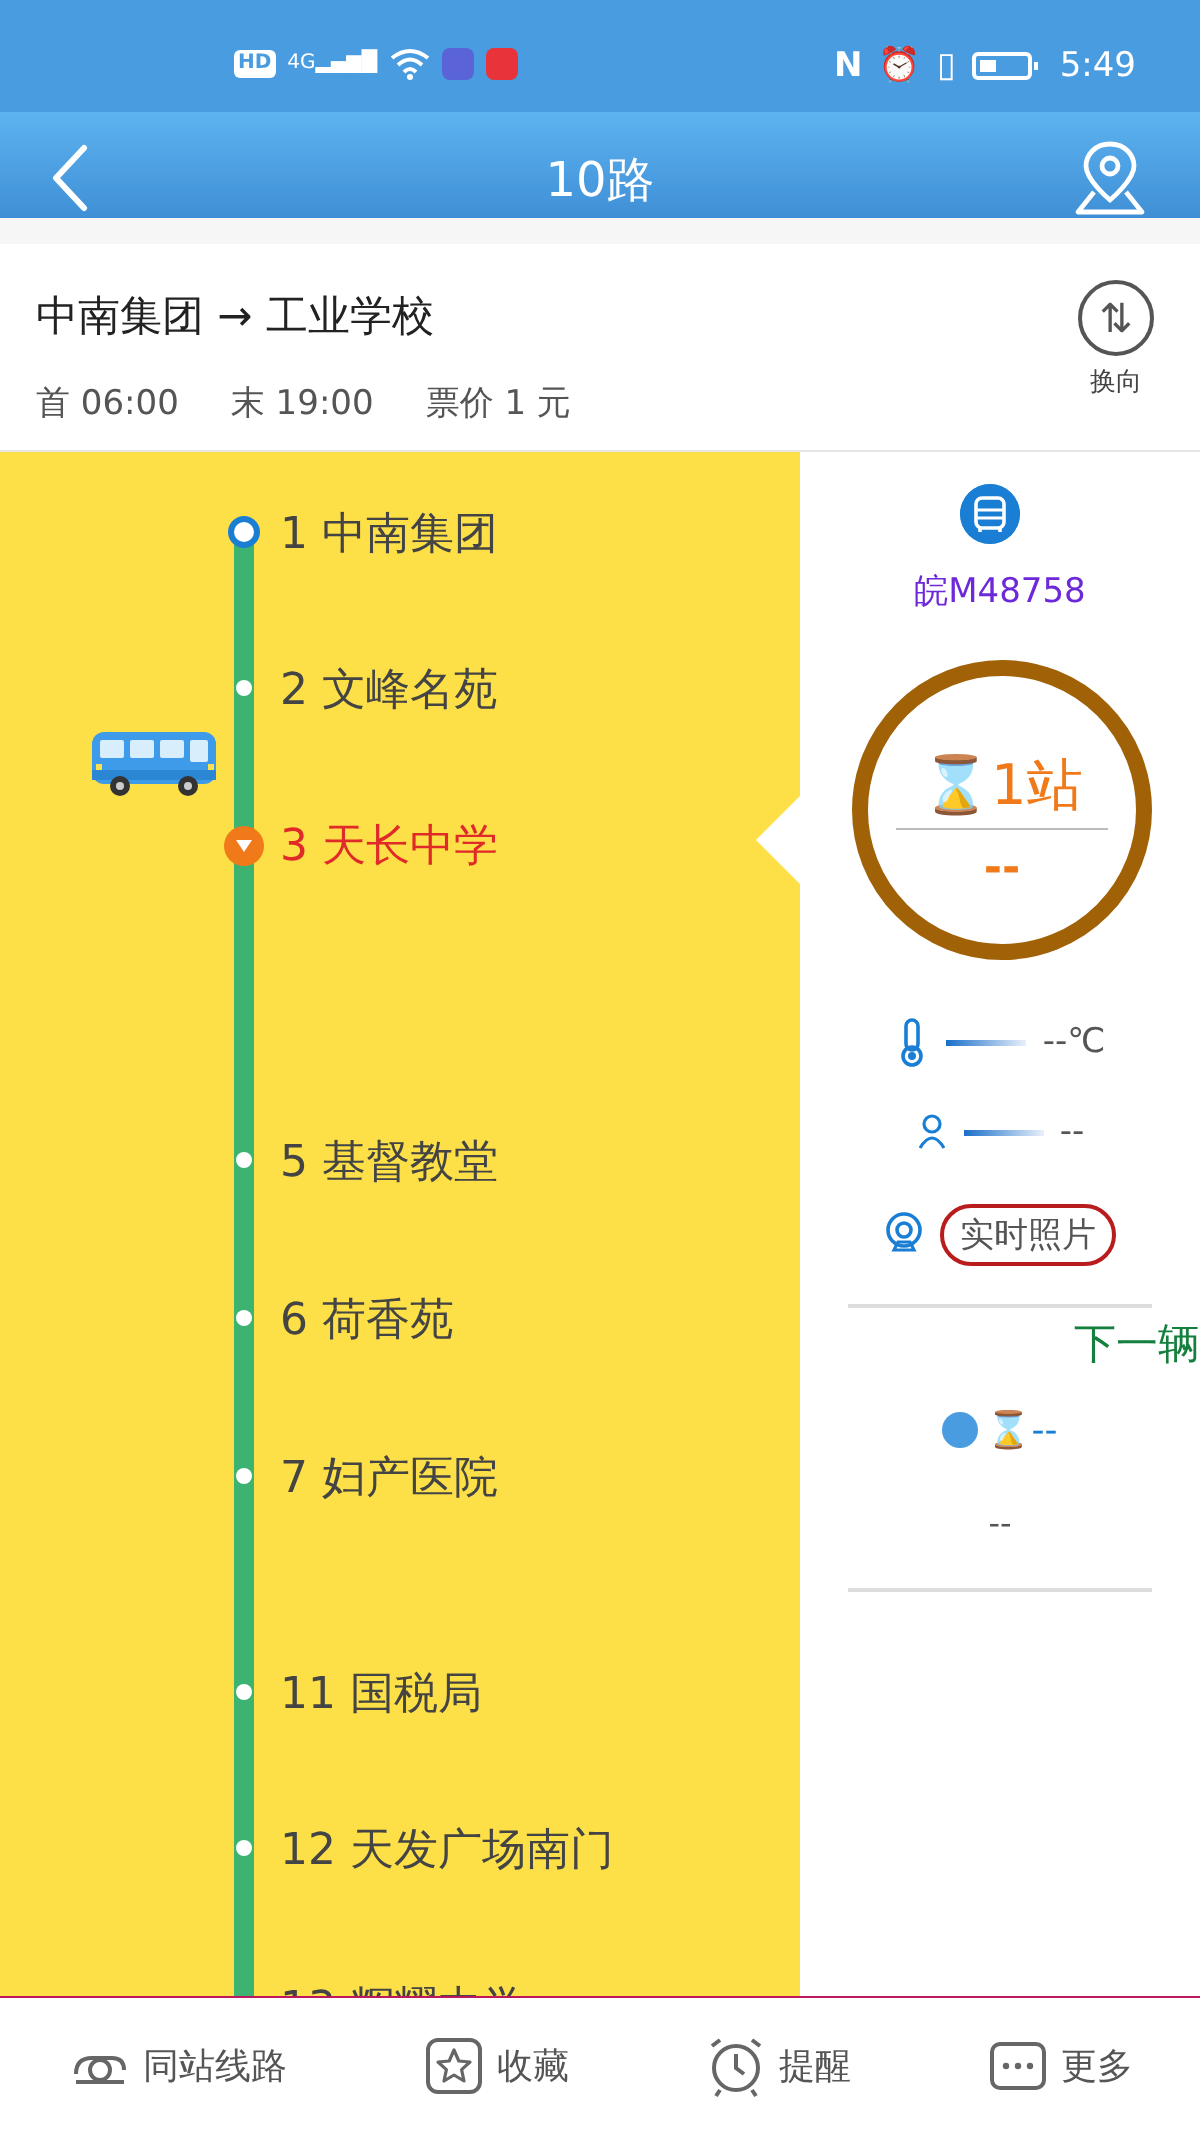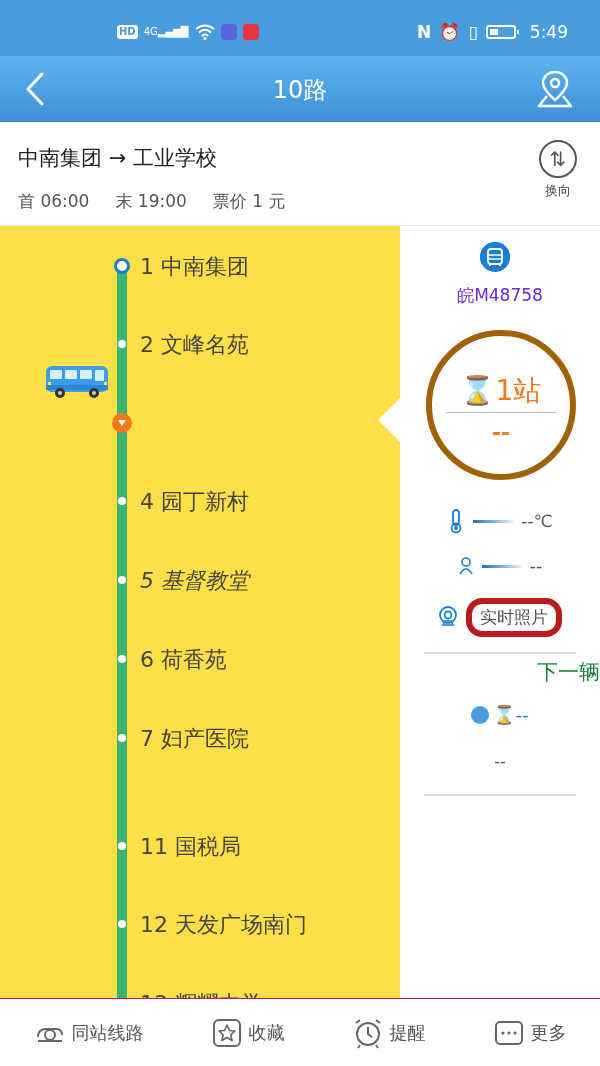--- a/index.html
+++ b/index.html
@@ -11,21 +11,21 @@
   .status-left { position: absolute; left: 86px; top: 24px; display: flex; align-items: center; gap: 6px; margin-left: 31px; }
   .status-right { position: absolute; right: 32px; top: 22px; display: flex; align-items: center; gap: 8px; font-size: 17px; }
   .sb-hd { font-size: 10px; font-weight: bold; background: #fff; color: #4a9ce0; border-radius: 3px; padding: 1px 2px; line-height: 12px; }
   .sb-sig { font-size: 10px; line-height: 12px; }
   .sb-app { width: 16px; height: 16px; border-radius: 4px; display: inline-block; }
   .sb-batt { width: 30px; height: 14px; border: 2px solid #fff; border-radius: 3px; position: relative; }
   .sb-batt::after { content: ""; position: absolute; left: 2px; top: 2px; width: 8px; height: 6px; background: #fff; }
   .sb-batt::before { content: ""; position: absolute; right: -5px; top: 3px; width: 2px; height: 4px; background: #fff; }
 
   
-  .header { position: absolute; top: 56px; left: 0; width: 600px; height: 66px; background: linear-gradient(#5db3f0, #3f8fd6); }
+  .header { position: absolute; top: 56px; left: 0; width: 600px; height: 53px; background: linear-gradient(#5db3f0, #3f8fd6); }
   .header .back { position: absolute; left: 20px; top: 14px; width: 30px; height: 38px; cursor: pointer; }
   .header .title { position: absolute; left: 0; right: 0; top: 18px; text-align: center; color: #fff; font-size: 24px; }
   .header .map-btn { position: absolute; right: 24px; top: 12px; width: 42px; height: 42px; cursor: pointer; }
 
   
   .route-info { position: absolute; top: 122px; left: 0; width: 600px; height: 104px; background: #fff; border-bottom: 1px solid #e6e6e6; }
   .route-name { position: absolute; left: 18px; top: 22px; font-size: 21px; color: #222; }
   .route-meta { position: absolute; left: 18px; top: 68px; font-size: 17px; color: #555; display: flex; gap: 26px; }
   .swap-btn { position: absolute; right: 18px; top: 18px; width: 48px; text-align: center; cursor: pointer; }
   .swap-circle { width: 38px; height: 38px; border: 2px solid #555; border-radius: 50%; margin: 0 auto; font-size: 20px; line-height: 34px; color: #555; }
@@ -41,27 +41,27 @@
   .stop.current .dot { left: 112px; top: 11px; width: 20px; height: 20px; background: #f07a1a; }
   .stop.current .dot::after { content: ""; position: absolute; left: 6px; top: 7px; border-left: 4px solid transparent; border-right: 4px solid transparent; border-top: 6px solid #fff; }
   .stop.current .name { color: #e02a2a; }
   .bus-icon { position: absolute; left: 44px; top: 136px; width: 66px; height: 38px; }
 
   
   .info-panel { position: absolute; top: 226px; left: 400px; width: 200px; height: 772px; background: #fff; }
   .notch { position: absolute; left: -22px; top: 172px; width: 0; height: 0; border-top: 22px solid transparent; border-bottom: 22px solid transparent; border-right: 22px solid #fff; }
   .vehicle-icon { position: absolute; left: 80px; top: 16px; width: 30px; height: 30px; border-radius: 50%; background: #1a7fd4; }
   .plate { position: absolute; left: 0; width: 200px; top: 58px; text-align: center; font-size: 17px; color: #6d28d9; }
-  .eta-circle { position: absolute; left: 26px; top: 104px; width: 150px; height: 150px; border: 6px solid #a16207; border-radius: 50%; }
+  .eta-circle { position: absolute; left: 26px; top: 104px; width: 150px; height: 150px; border: 8px solid #a16207; border-radius: 50%; }
   .eta-stops { position: absolute; left: 0; right: 0; top: 36px; text-align: center; font-size: 28px; color: #f07a1a; }
   .eta-divider { position: absolute; left: 14px; right: 14px; top: 76px; height: 1px; background: #bbb; }
   .eta-time { position: absolute; left: 0; right: 0; top: 84px; text-align: center; font-size: 22px; color: #f07a1a; font-weight: bold; }
   .metric { position: absolute; left: 0; width: 200px; height: 30px; display: flex; align-items: center; justify-content: center; gap: 8px; font-size: 17px; color: #555; }
   .bar { width: 40px; height: 3px; background: linear-gradient(90deg, #1a6fc9, rgba(26,111,201,0.1)); }
-  .photo-btn { border: 6px solid #b91c1c; border-radius: 16px; padding: 2px 8px; font-size: 17px; color: #555; cursor: pointer; }
+  .photo-btn { border: 2px solid #b91c1c; border-radius: 16px; padding: 2px 8px; font-size: 17px; color: #555; cursor: pointer; }
   .hr { position: absolute; left: 24px; width: 152px; height: 2px; background: #ddd; }
   .next-title { position: absolute; left: 0; width: 200px; top: 432px; text-align: right; font-size: 21px; color: #15803d; }
   .next-row { position: absolute; left: 0; width: 200px; top: 478px; display: flex; justify-content: center; align-items: center; gap: 4px; font-size: 18px; color: #555; }
   .next-dot { width: 18px; height: 18px; border-radius: 50%; background: #4a9ce0; }
   .next-time { position: absolute; left: 0; width: 200px; top: 526px; text-align: center; font-size: 16px; color: #555; }
 
   
   .bottom-bar { position: absolute; top: 998px; left: 0; width: 600px; height: 68px; background: #fff; border-top: 1px solid #be185d; display: flex; align-items: center; justify-content: space-around; }
   .tab { display: flex; align-items: center; gap: 6px; font-size: 18px; color: #555; cursor: pointer; }
   .tab svg { width: 32px; height: 32px; }
@@ -136,26 +136,23 @@
   <div class="stop first" style="top:20px;">
     <span class="dot"></span>
     <span class="name">1 中南集团</span>
   </div>
   <div class="stop" style="top:98px;">
     <span class="dot"></span>
     <span class="name">2 文峰名苑</span>
   </div>
   <div class="stop current" style="top:176px;">
     <span class="dot"></span>
-  </div>
-  <div class="stop" style="top:255px;">
-    <span class="dot"></span>
-    <span class="name">4 园丁新村</span>
-  </div>
-  <div class="stop" style="top:334px;font-style:italic;">
+    <span class="name">3 天长中学</span>
+  </div>
+  <div class="stop" style="top:334px;">
     <span class="dot"></span>
     <span class="name">5 基督教堂</span>
   </div>
   <div class="stop" style="top:413px;">
     <span class="dot"></span>
     <span class="name">6 荷香苑</span>
   </div>
   <div class="stop" style="top:492px;">
     <span class="dot"></span>
     <span class="name">7 妇产医院</span>

